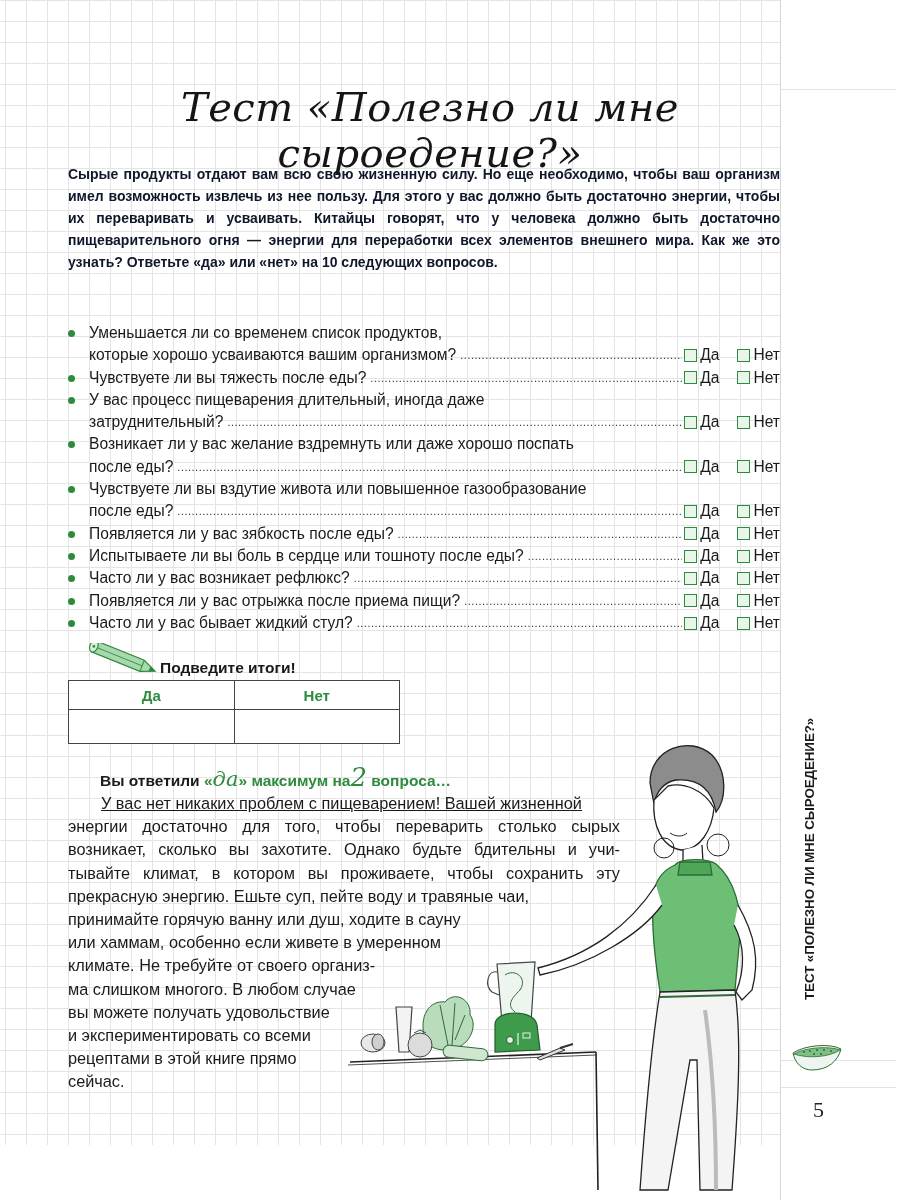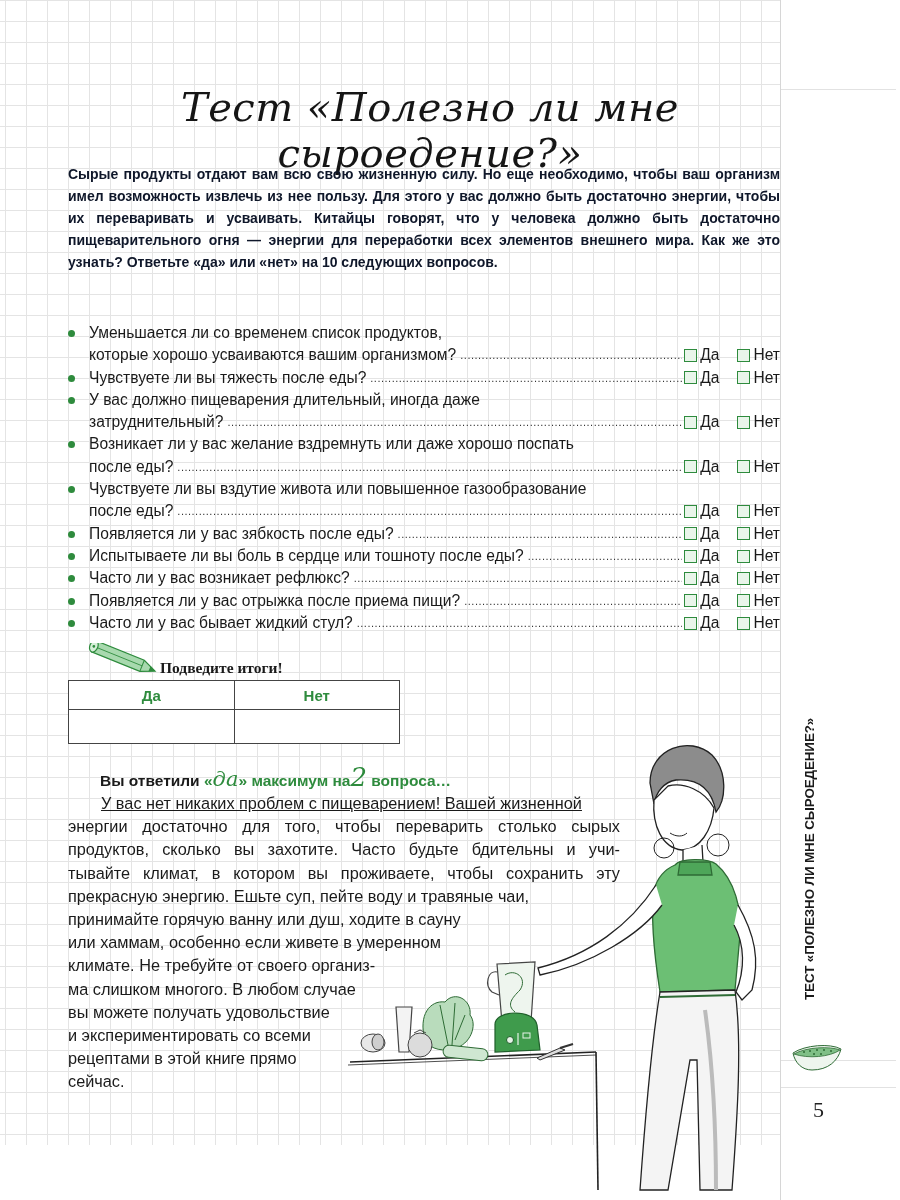--- a/index.html
+++ b/index.html
@@ -49,21 +49,21 @@
     .q .dots::before { content: "......................................................................................................................................................................................................"; }
     .q .answers { display: flex; align-items: center; white-space: nowrap; }
     .cb {
       display: inline-block; width: 11px; height: 11px; border: 1.3px solid #2e8b3d;
       background: #e9f5ea; margin-right: 3px; vertical-align: -1px;
     }
     .opt { display: inline-flex; align-items: center; }
     .opt + .opt { margin-left: 18px; }
 
     .summary-head {
-      position: absolute; left: 85px; top: 643px; width: 320px; height: 34px; font-family: Liberation Serif, serif;
+      position: absolute; left: 85px; top: 643px; width: 320px; height: 34px;
     }
     .summary-head .label {
       position: absolute; left: 75px; top: 16px; font-weight: bold; font-size: 15.5px;
     }
     .summary-table {
       position: absolute; left: 68px; top: 680px; width: 332px; border-collapse: collapse;
       background: #fff;
     }
     .summary-table td, .summary-table th {
       border: 1.4px solid #444; height: 28px; width: 50%; text-align: center;
@@ -149,21 +149,21 @@
           <label class="opt">
             <span class="cb"></span>
             <span>Нет</span>
           </label>
         </span>
       </div>
     </div>
     <div class="q">
       <span class="bullet"></span>
       <div class="line" style="padding-left: 21px;">
-        <span class="text">У вас должно пищеварения длительный, иногда даже</span>
+        <span class="text">У вас процесс пищеварения длительный, иногда даже</span>
       </div>
       <div class="line">
         <span class="text">затруднительный?</span>
         <span class="dots"></span>
         <span class="answers">
           <label class="opt">
             <span class="cb"></span>
             <span>Да</span>
           </label>
           <label class="opt">
@@ -400,21 +400,21 @@
 <div class="result-head">
   <span>Вы ответили</span>
   <span class="green"><span>«</span><span class="script">да</span><span>»</span></span>
   <span class="green">максимум на</span><span class="big2">2</span>
   <span class="green">вопроса…</span>
 </div>
 
 <div class="result-body" id="resultBody">
     <div class="ln" style="text-indent: 33px; text-decoration: underline;">У вас нет никаких проблем с пищеварением! Вашей жизненной</div>
     <div class="ln j" style="width: 552px; white-space: normal;">энергии достаточно для того, чтобы переварить столько сырых</div>
-    <div class="ln j" style="width: 552px; white-space: normal;">продуктов, сколько вы захотите. Часто будьте бдительны и учи-</div>
+    <div class="ln j" style="width: 552px; white-space: normal;">возникает, сколько вы захотите. Однако будьте бдительны и учи-</div>
     <div class="ln j" style="width: 552px; white-space: normal;">тывайте климат, в котором вы проживаете, чтобы сохранить эту</div>
     <div class="ln">прекрасную энергию. Ешьте суп, пейте воду и травяные чаи,</div>
     <div class="ln">принимайте горячую ванну или душ, ходите в сауну</div>
     <div class="ln">или хаммам, особенно если живете в умеренном</div>
     <div class="ln">климате. Не требуйте от своего организ-</div>
     <div class="ln">ма слишком многого. В любом случае</div>
     <div class="ln">вы можете получать удовольствие</div>
     <div class="ln">и экспериментировать со всеми</div>
     <div class="ln">рецептами в этой книге прямо</div>
     <div class="ln">сейчас.</div>

